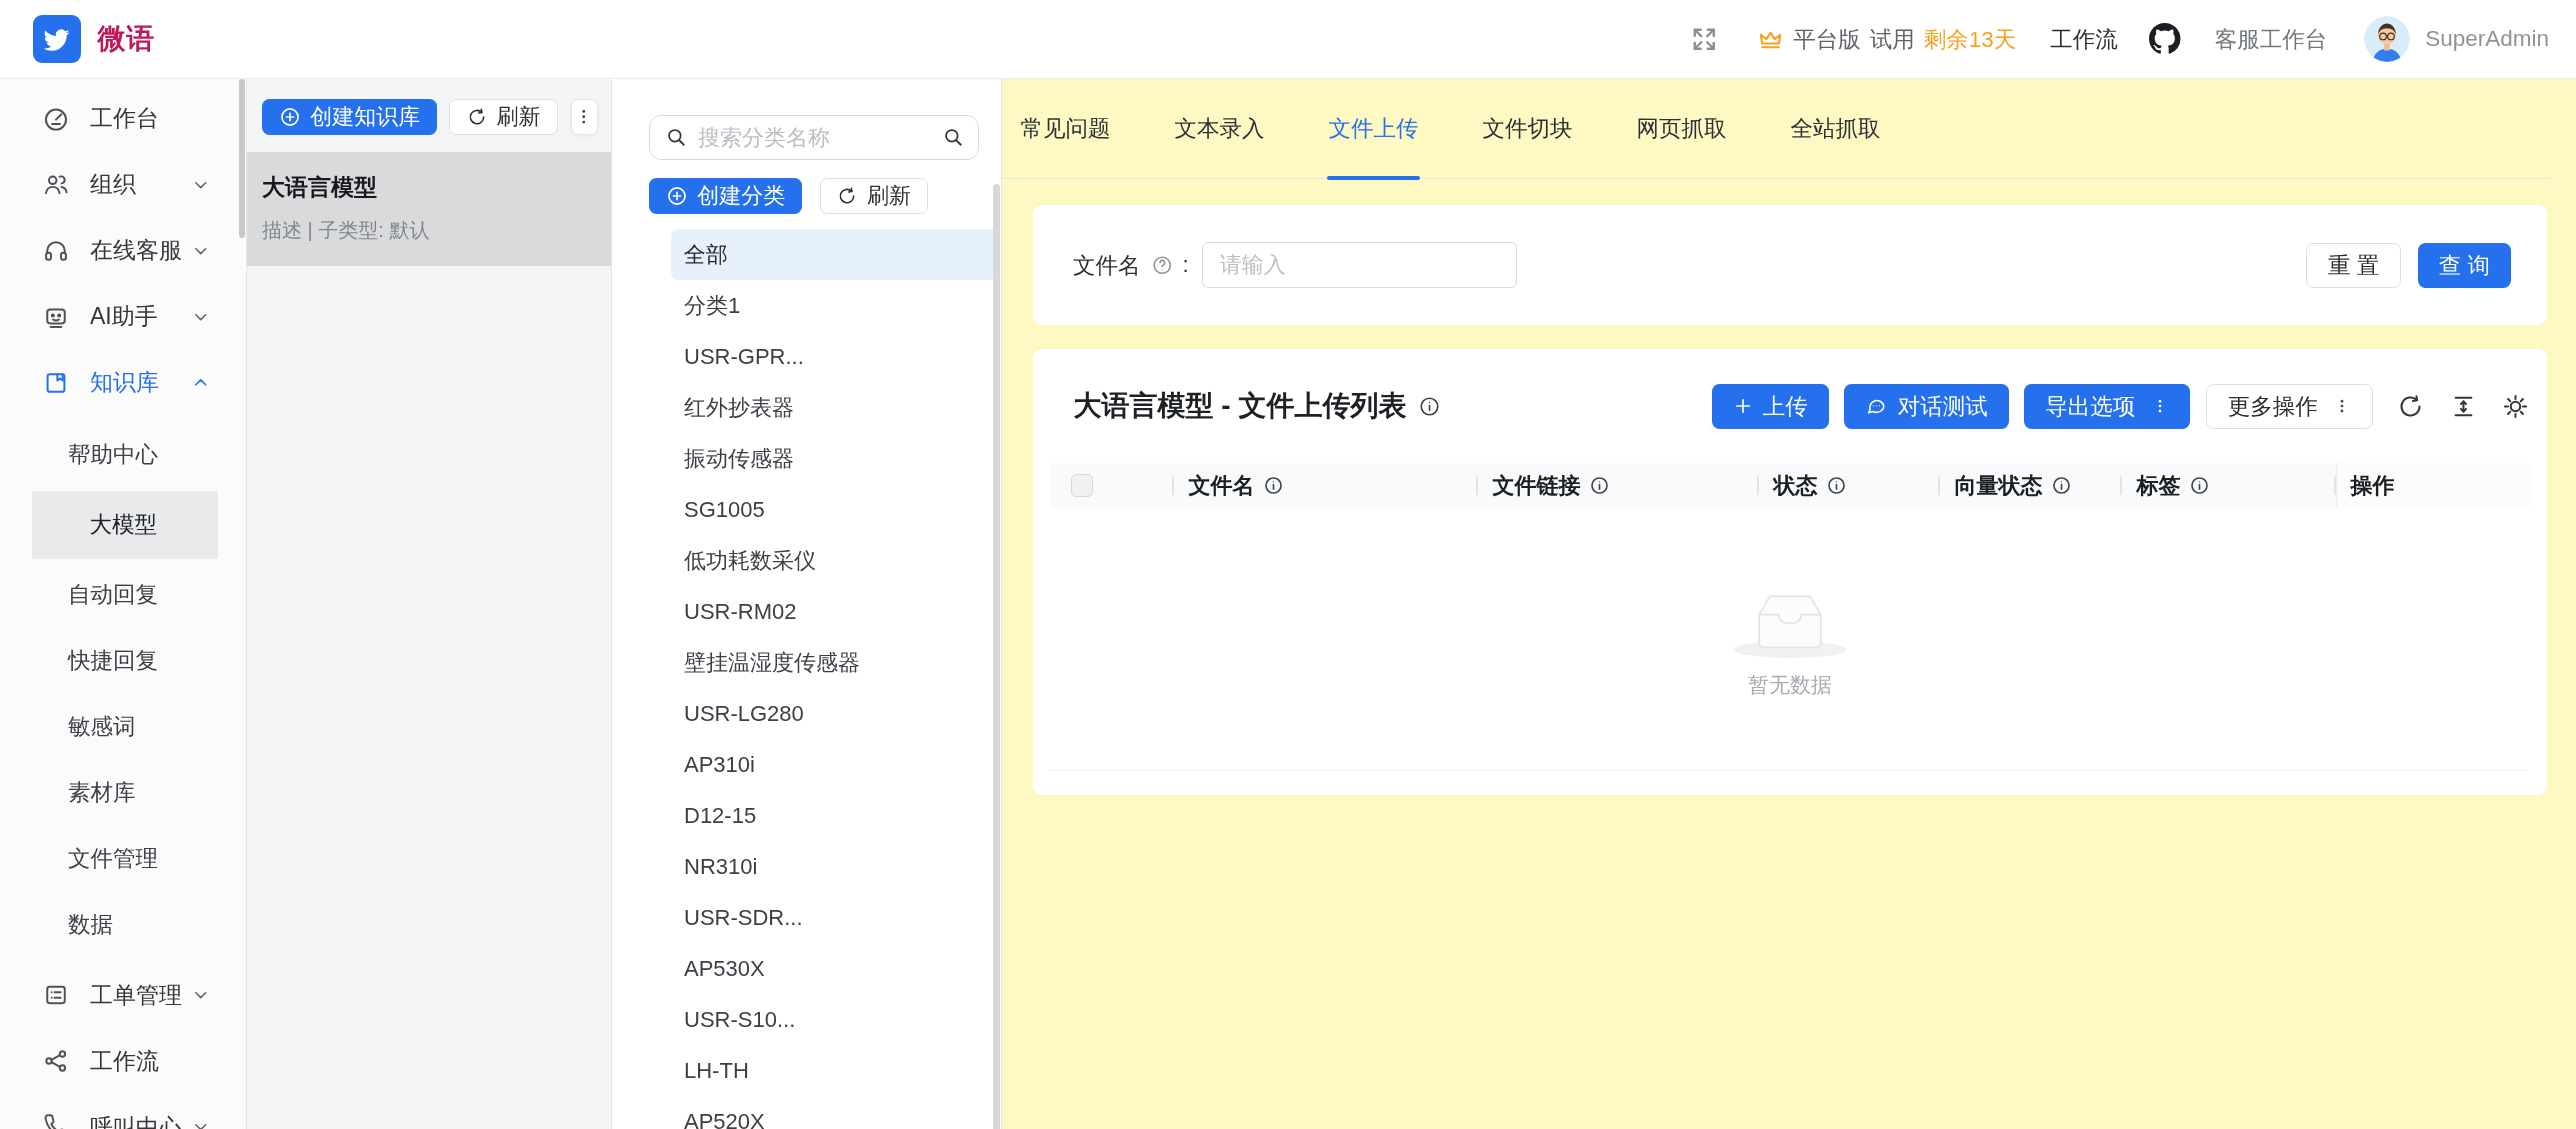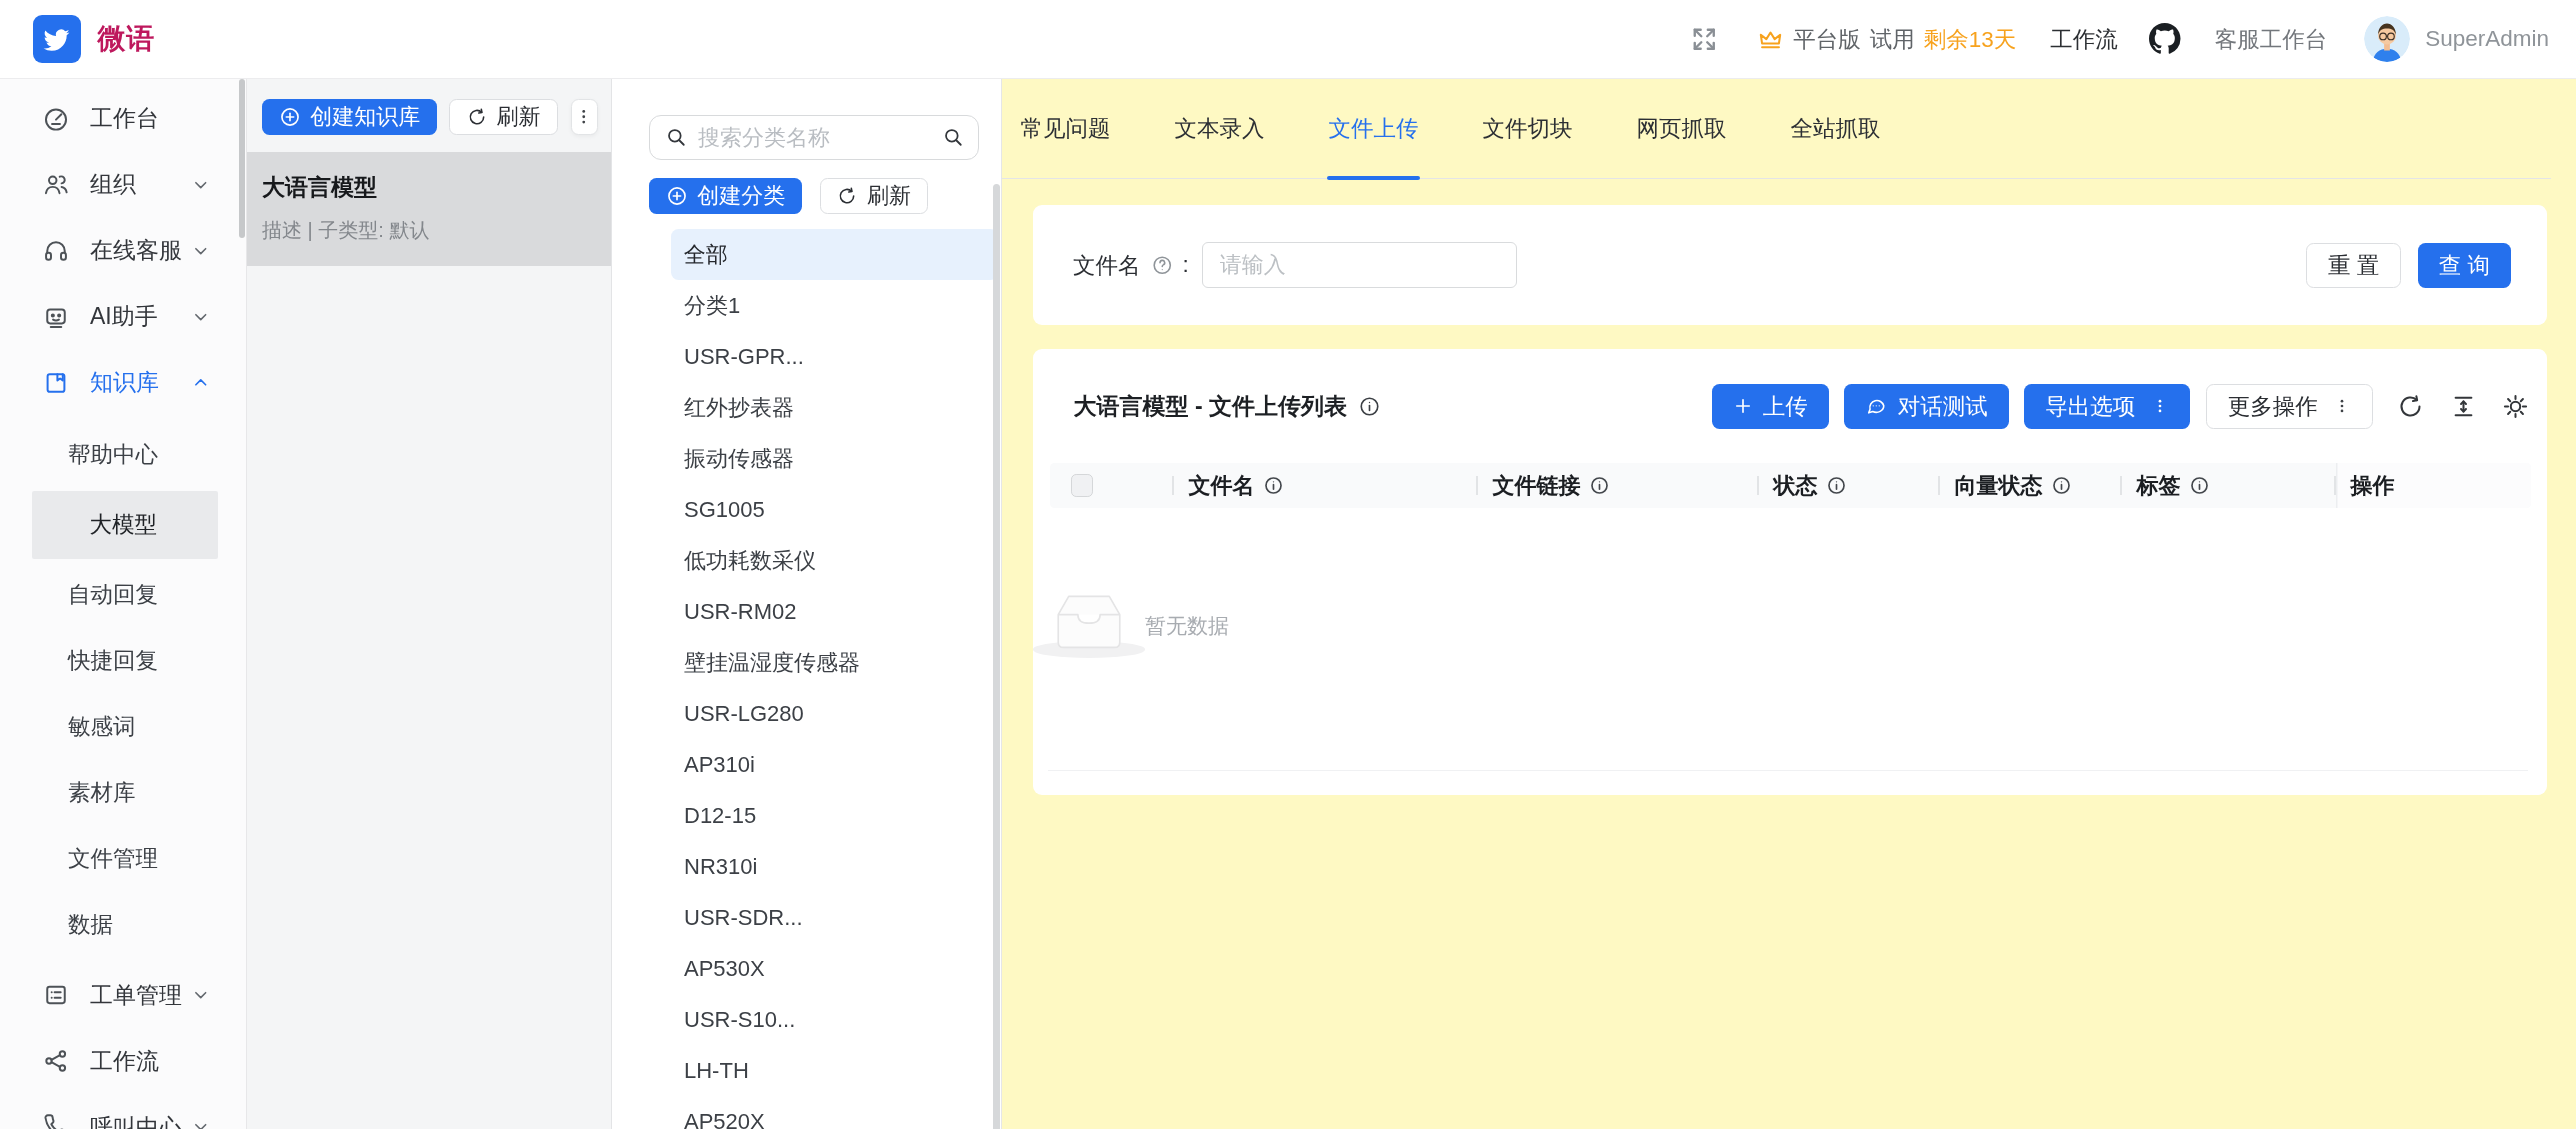--- a/index.html
+++ b/index.html
@@ -91,41 +91,41 @@
   .f-colon{font-size:22.5px;color:#2b2e33;margin:0 3px 0 1.5px}
   .f-input{width:315px;height:46px;border:1.1px solid #d9dbdd;border-radius:6px;margin-left:10.5px;
            font-size:22px;color:#26292e;padding:0 16.5px;outline:none;font-family:inherit}
   .f-input::placeholder{color:#bcc0c4}
   .f-spacer{flex:1}
   .filter-card .btn + .btn{margin-left:16.5px}
 
   .table-card{margin:24px 29px 0 31px;height:446px;background:#fff;border-radius:9px;
               padding:0 16.5px;position:relative;flex:0 0 auto}
   .card-head{height:114px;display:flex;align-items:center;padding-left:24px}
-  .tbl-title{font-size:23px;font-weight:700;color:#1d2024;display:flex;align-items:center;gap:11.2px}
+  .tbl-title{font-size:28px;font-weight:700;color:#1d2024;display:flex;align-items:center;gap:11.2px}
   .tbl-title .info{color:#3c4045;display:flex;cursor:pointer}
   .head-actions{margin-left:auto;display:flex;align-items:center;gap:15.7px}
   .tool-ico{width:30px;height:30px;display:flex;align-items:center;justify-content:center;color:#33363a;cursor:pointer}
   .head-actions .tool-ico{margin-left:6.7px}
 
   .thead{height:45px;background:#f9fafb;border-radius:4.5px;display:flex;align-items:stretch;overflow:hidden}
   .th{position:relative;display:flex;align-items:center;gap:8.2px;padding-left:15px;
       font-size:22px;font-weight:700;color:#1b1e22}
   .th .info{color:#43474c;display:flex;cursor:pointer}
   .th.c-check{width:124px;padding-left:21px}
   .th.c-name{width:304px}
   .th.c-link{width:281px}
   .th.c-status{width:181px}
   .th.c-vector{width:182px}
   .th.c-tags{width:214px}
   .th.c-ops{flex:1;background:#fcfcfd;box-shadow:inset 1.5px 0 0 #eceef0}
   .th:not(.c-ops)::after{content:"";position:absolute;right:0;top:12.7px;height:19.5px;width:1.5px;background:#e2e4e6}
   .checkbox{width:22.5px;height:22.5px;border-radius:5.2px;border:1.1px solid #d5d7d9;background:#f0f1f3;cursor:pointer}
 
-  .empty{position:absolute;left:0;right:0;top:232px;display:flex;align-items:center}
+  .empty{position:absolute;left:0;right:0;top:232px;display:flex;flex-direction:column;align-items:center}
   .empty-art{position:relative;width:112px;height:78px}
   .empty-shadow{position:absolute;left:50%;bottom:1.5px;transform:translateX(-50%);width:112px;height:16.5px;
                 border-radius:50%;background:#f1f1f2}
   .empty-art svg{position:absolute;left:50%;bottom:6px;transform:translateX(-50%)}
   .empty-text{font-size:21px;color:#a8acb1;margin-top:12px}
   .foot-line{position:absolute;left:15px;right:19.5px;bottom:24px;border-top:1.5px solid #f0f1f3}
 </style>
 </head>
 <body>
 

